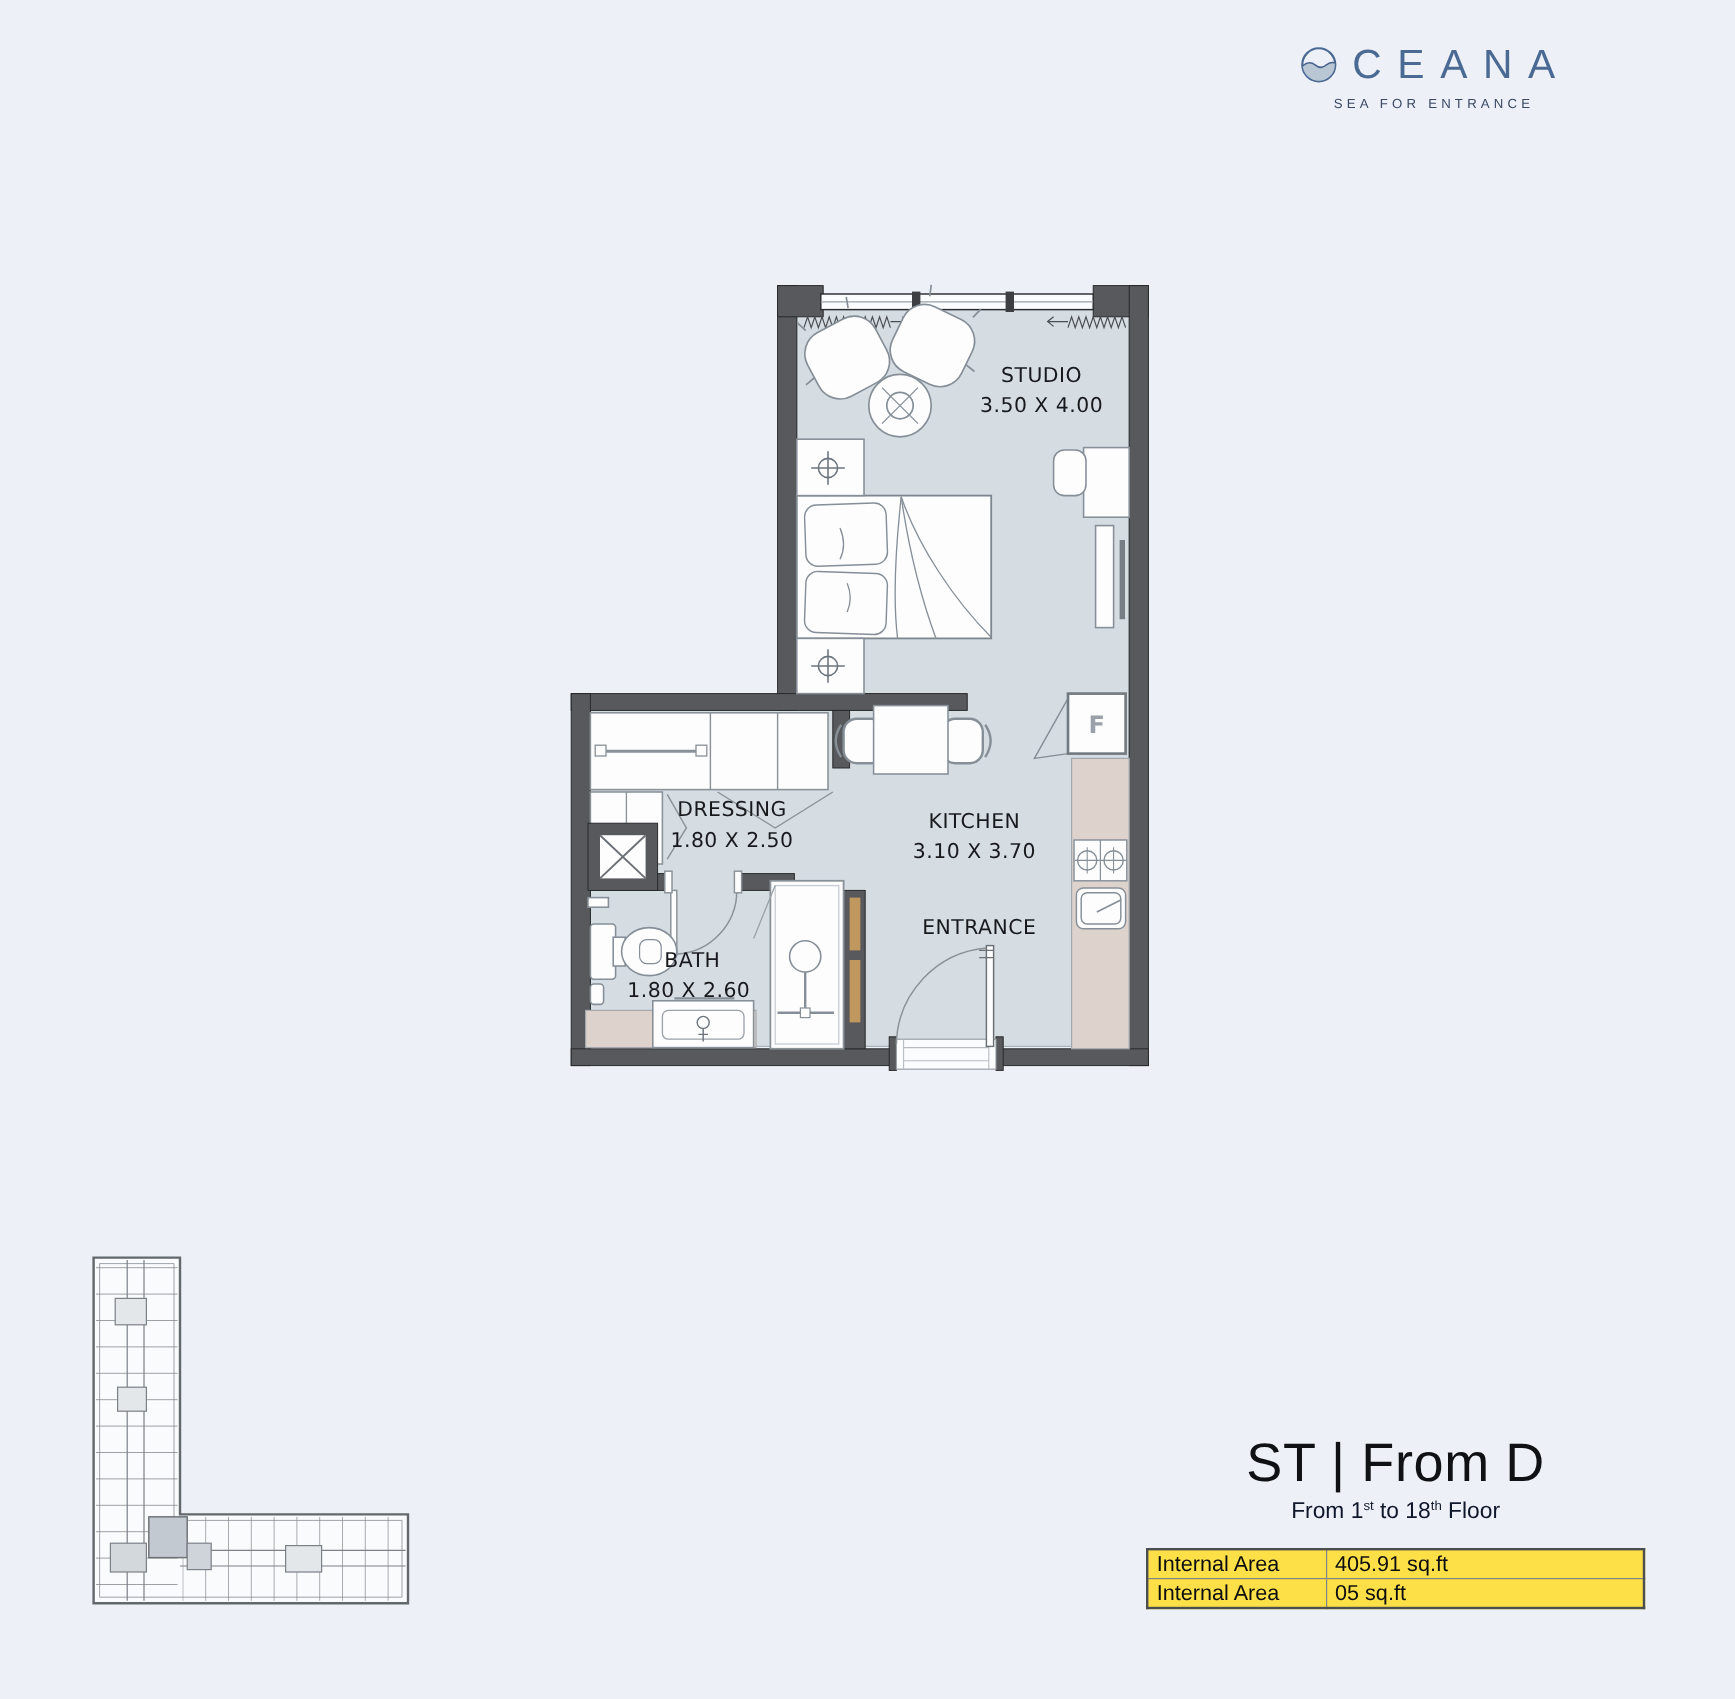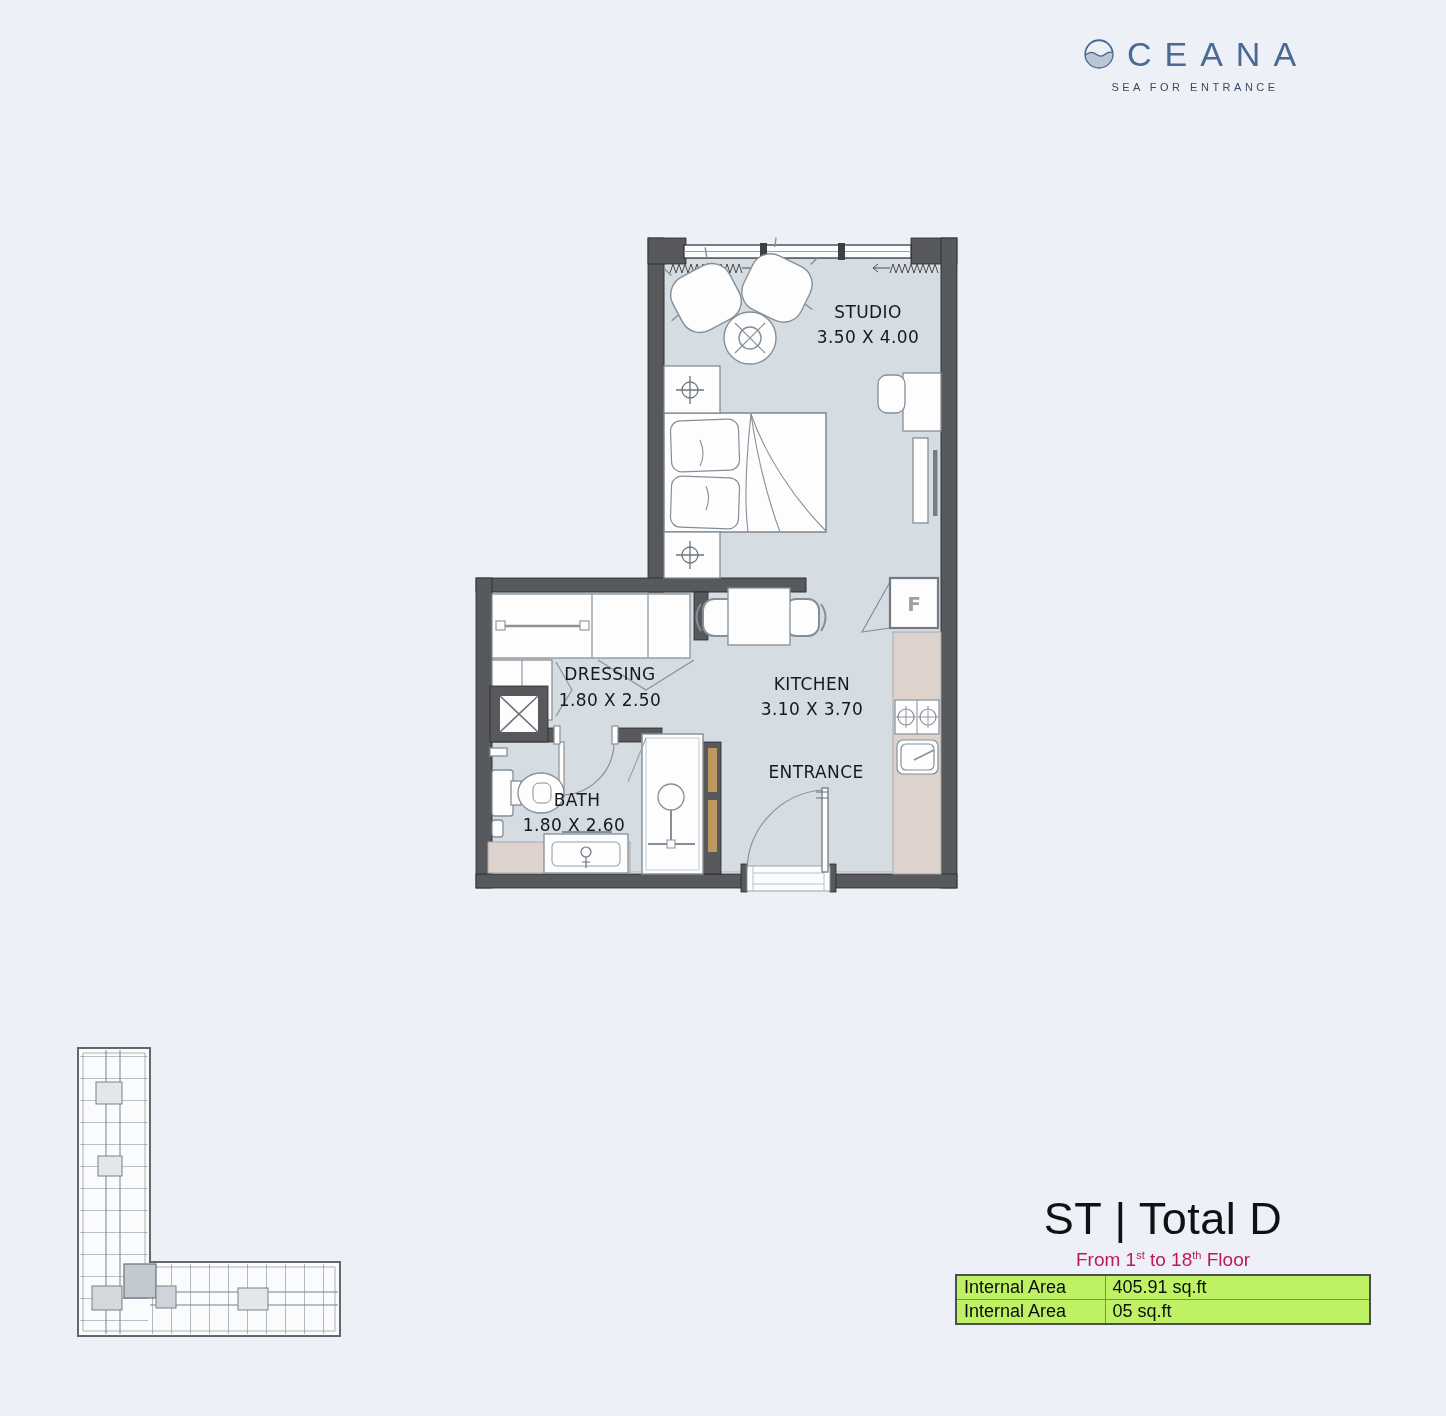--- a/index.html
+++ b/index.html
@@ -10,24 +10,24 @@
   .room-label{font-family:"DejaVu Sans",sans-serif;font-size:17px;fill:#17191d;letter-spacing:.4px;}
   .fridge-f{font-family:"DejaVu Sans",sans-serif;font-size:20px;font-weight:bold;fill:#9aa1a8;}
   
   .logo{position:absolute;left:1045px;top:36px;width:300px;text-align:center;color:#4a6a94;}
   .logo-row{display:flex;align-items:center;justify-content:center;gap:10px;}
   .logo-letters{font-size:34px;font-weight:300;letter-spacing:13px;color:#4a6a94;line-height:1;}
   .logo-tagline{margin-top:9px;font-size:11px;font-weight:500;letter-spacing:3.5px;color:#3a4963;}
   
   .unit-info{position:absolute;left:955px;top:1196px;width:416px;}
   .unit-title{margin:0;font-size:45px;font-weight:500;color:#101114;text-align:center;line-height:1;letter-spacing:.5px;}
-  .unit-sub{margin-top:8px;font-size:19px;color:#be185d;text-align:center;}
+  .unit-sub{margin-top:8px;font-size:19px;color:#0f172a;text-align:center;}
   .unit-sub span{white-space:pre;}
   .unit-sub sup{font-size:11px;}
-  .area-table{margin-top:3px;width:100%;border-collapse:collapse;border:2.5px solid #4c4e50;background:#bef264;}
+  .area-table{margin-top:19px;width:100%;border-collapse:collapse;border:2.5px solid #4c4e50;background:#fde047;}
   .area-table td{border:1.5px solid #7f8386;font-size:18px;color:#0c0d0f;padding:1px 7px;height:21px;}
   .area-table td.lbl{width:36%;text-align:left;}
   .area-table td.val{text-align:left;}
   .area-table tr.total td{background:#c1c2c4;}
 </style>
 </head>
 <body>
 
 <div class="page">
 
@@ -274,21 +274,21 @@
         <circle cx="17" cy="17" r="13" fill="none" stroke="#4a6a94" stroke-width="1.7"></circle>
         <path d="M3,19 q6,-6 11,-2 q5,4 9,0 q4,-3 8,-1 L31,31 L3,31 Z" clip-path="url(#oClip)" fill="#b9c7d5"></path>
         <path d="M3,19 q6,-6 11,-2 q5,4 9,0 q4,-3 8,-1" clip-path="url(#oClip)" fill="none" stroke="#47618c" stroke-width="1.2"></path>
       </svg>
       <span class="logo-letters">CEANA</span>
     </div>
     <div class="logo-tagline">SEA FOR ENTRANCE</div>
   </div>
 
   <section class="unit-info">
-    <h1 class="unit-title">ST | Total D</h1>
+    <h1 class="unit-title">ST | From D</h1>
     <div class="unit-sub"><span>From 1</span><sup>st</sup><span> to 18</span><sup>th</sup><span> Floor</span></div>
     <table class="area-table">
       <tbody>
         <tr>
           <td class="lbl">Internal Area</td>
           <td class="val">405.91 sq.ft</td>
         </tr>
         <tr>
           <td class="lbl">Internal Area</td>
           <td class="val">05 sq.ft</td>

